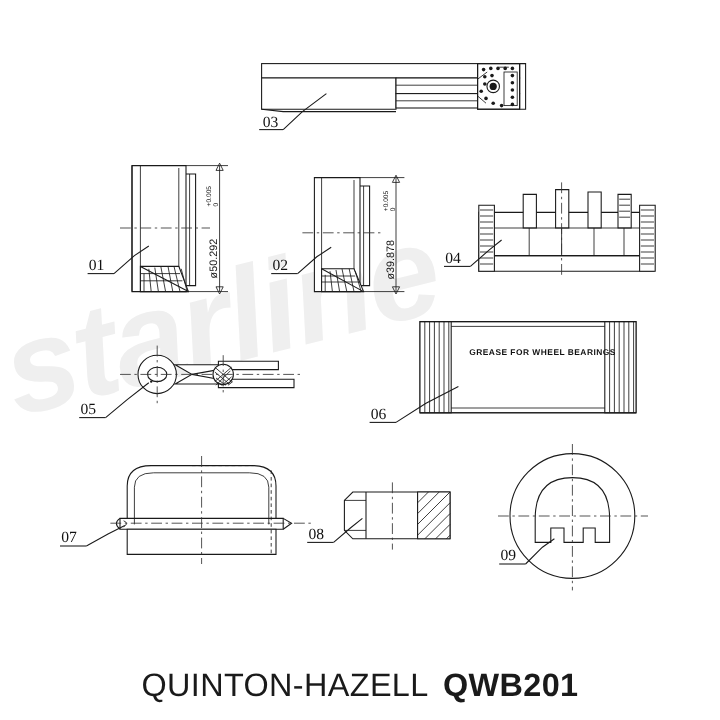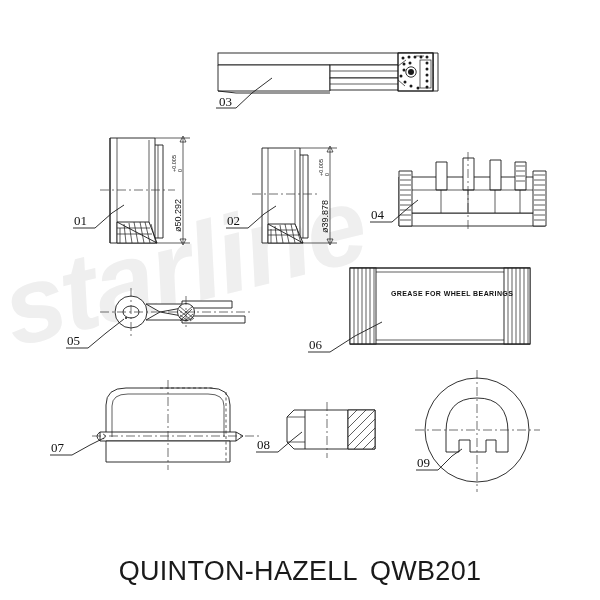--- a/index.html
+++ b/index.html
@@ -45,21 +45,21 @@
     align-items:center;
     justify-content:center;
   }
   .footer-text{
     font-family:"Liberation Sans", sans-serif;
     font-size:27px;
     letter-spacing:0.3px;
     color:#1a1a1a;
     white-space:nowrap;
   }
-  .footer-text .code{margin-left:12px;}
+  .footer-text .code{margin-left:12px;font-weight:bold;}
   .lbl{
     font-family:"Liberation Serif", serif;
     font-size:13px;
     fill:#111;
   }
   .dimtxt{
     font-family:"Liberation Sans", sans-serif;
     font-size:9px;
     fill:#111;
   }

